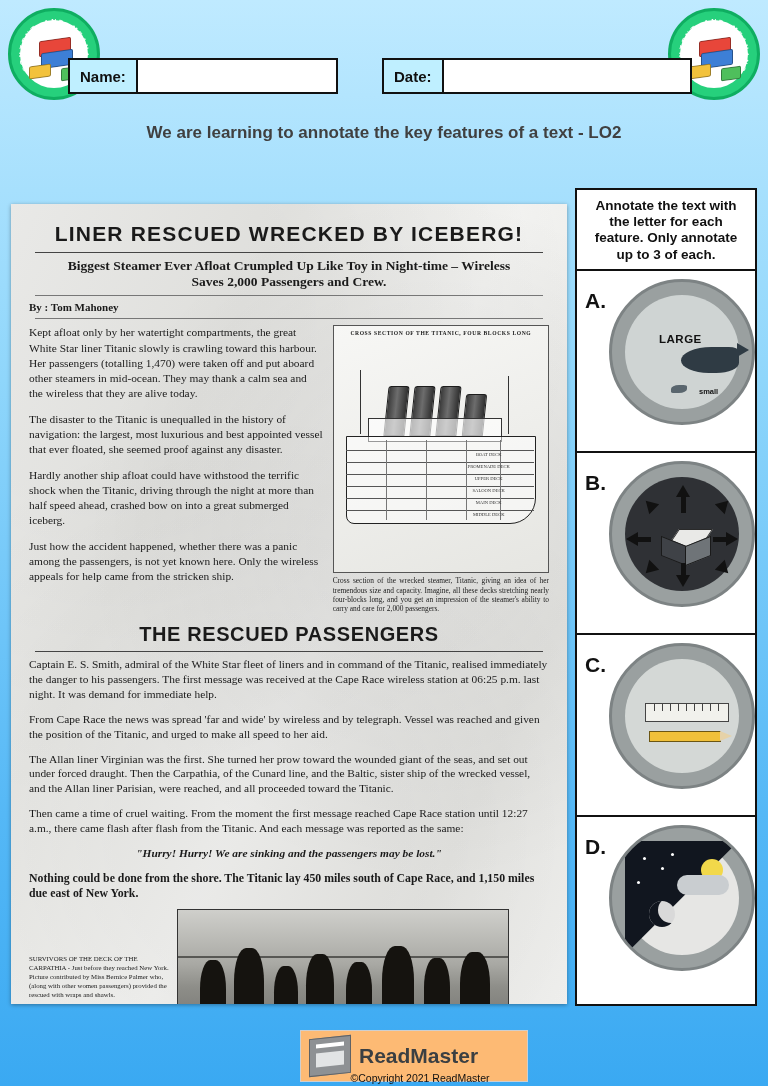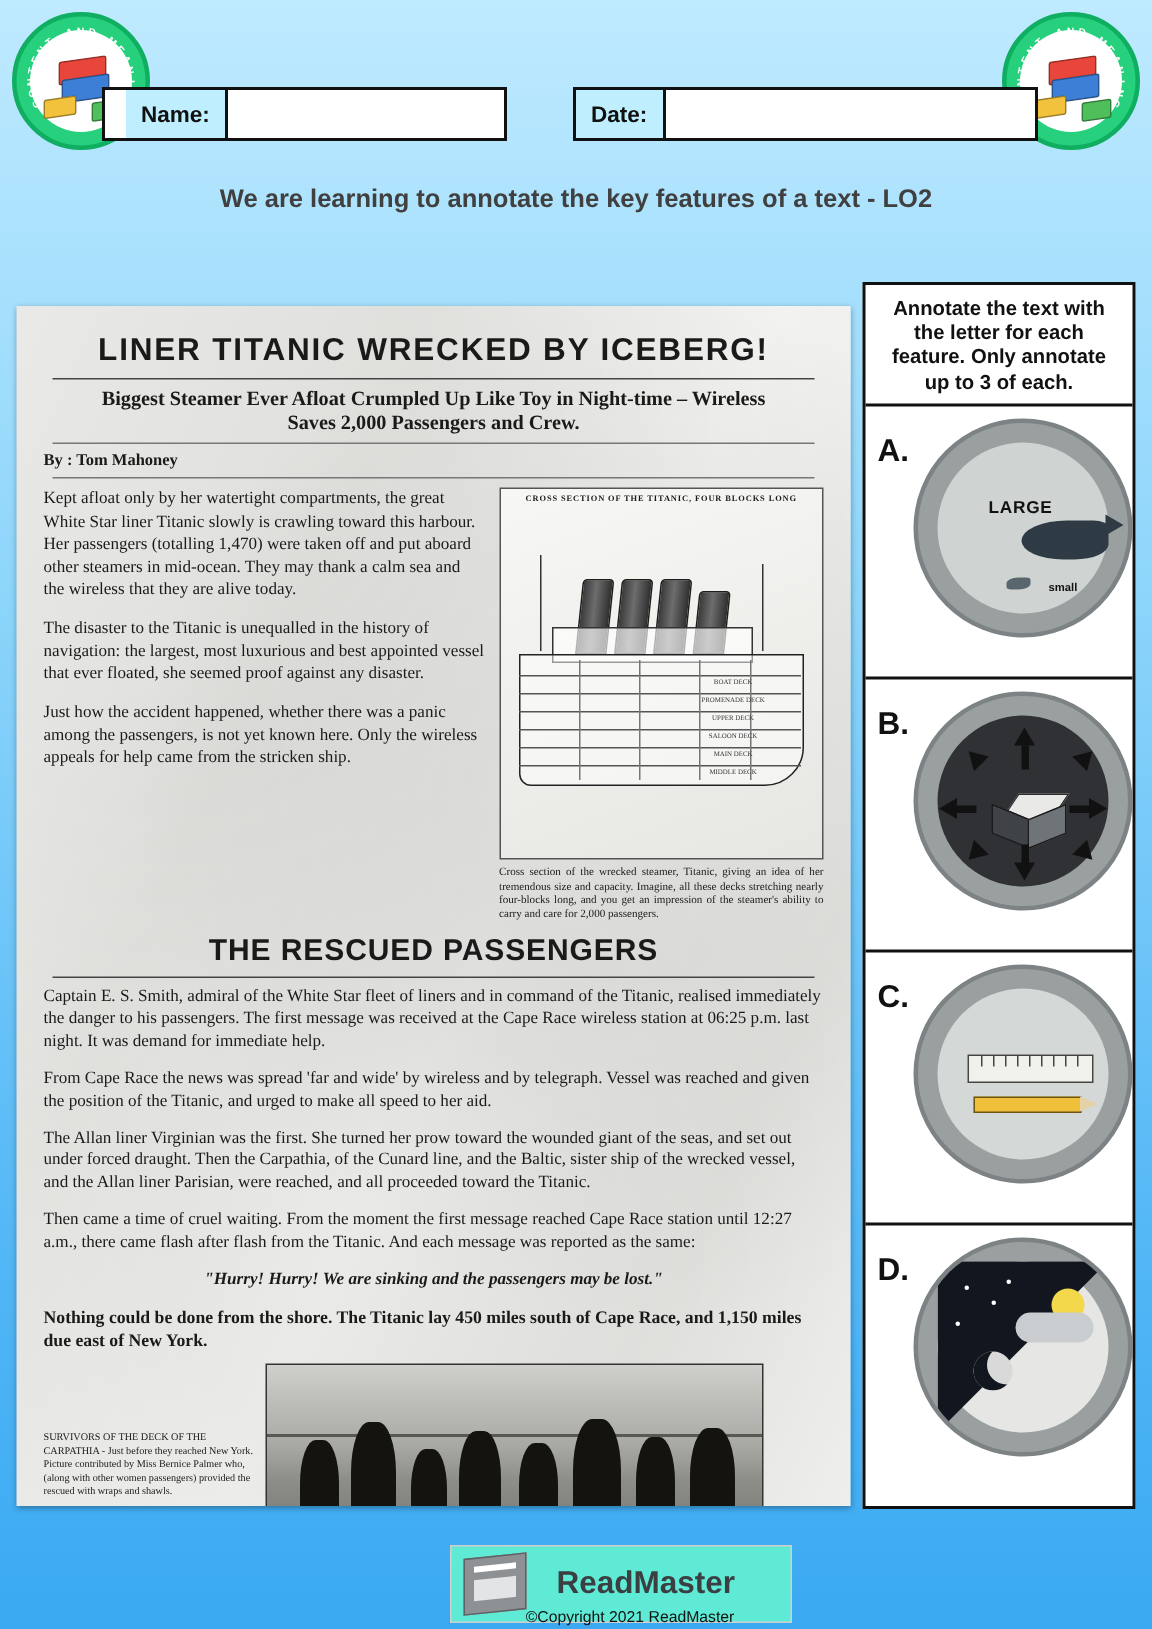--- a/index.html
+++ b/index.html
@@ -70,21 +70,21 @@
   .field-box {
     position: absolute;
     top: 58px;
     height: 36px;
     background: #ffffff;
     border: 2px solid #111;
     display: flex;
     align-items: stretch;
     box-sizing: border-box;
   }
-  .field-box.name { left: 68px; width: 270px; padding-left: 14px; }
+  .field-box.name { left: 68px; width: 270px; }
   .field-box.date { left: 382px; width: 310px; }
   .field-label {
     background: #bfefff;
     border-right: 2px solid #111;
     padding: 0 10px;
     display: flex;
     align-items: center;
     font-size: 15px;
     font-weight: bold;
     color: #111;
@@ -384,25 +384,25 @@
 
   .sep { border-top: 2px solid #111; }
 
   
   .footer {
     position: absolute;
     left: 300px;
     bottom: 4px;
     width: 228px;
     height: 52px;
-    background: #5eead4;
+    background: #fdba74;
     border: 1px solid #cfcfcf;
     display: flex;
     align-items: center;
-    gap: 20px;
+    gap: 8px;
     padding-left: 8px;
     box-sizing: border-box;
   }
   .logo-mark {
     width: 40px; height: 36px;
     background: #8e9194;
     border: 1px solid #5f6265;
     position: relative;
     transform: skewY(-6deg);
   }
@@ -492,31 +492,32 @@
 <div class="field-box date">
   <div class="field-label">Date:</div>
   <div class="field-input" placeholder=""></div>
 </div>
 
 <div class="lo-line">We are learning to annotate the key features of a text - LO2</div>
 
 <div class="paper">
   <div class="paper-inner">
 
-    <div class="headline">LINER TITANIC WRECKED BY ICEBERG!</div>
+    <div class="headline">LINER RESCUED WRECKED BY ICEBERG!</div>
     <div class="rule"></div>
     <div class="subhead">Biggest Steamer Ever Afloat Crumpled Up Like Toy in Night-time – Wireless Saves 2,000 Passengers and Crew.</div>
     <div class="rule thin"></div>
     <div class="byline">By : Tom Mahoney</div>
     <div class="rule thin"></div>
 
     <div class="cols">
       <div class="col-text">
         <p>Kept afloat only by her watertight compartments, the great White Star liner Titanic slowly is crawling toward this harbour. Her passengers (totalling 1,470) were taken off and put aboard other steamers in mid-ocean. They may thank a calm sea and the wireless that they are alive today.</p>
         <p>The disaster to the Titanic is unequalled in the history of navigation: the largest, most luxurious and best appointed vessel that ever floated, she seemed proof against any disaster.</p>
+        <p>Hardly another ship afloat could have withstood the terrific shock when the Titanic, driving through the night at more than half speed ahead, crashed bow on into a great submerged iceberg.</p>
         <p>Just how the accident happened, whether there was a panic among the passengers, is not yet known here. Only the wireless appeals for help came from the stricken ship.</p>
       </div>
 
       <div class="col-figure">
         <div class="fig-frame">
           <div class="fig-caption-top">CROSS SECTION OF THE TITANIC, FOUR BLOCKS LONG</div>
           <div class="ship">
             <div class="funnel" style="left:44px;"></div>
             <div class="funnel" style="left:70px;"></div>
             <div class="funnel" style="left:96px;"></div>

